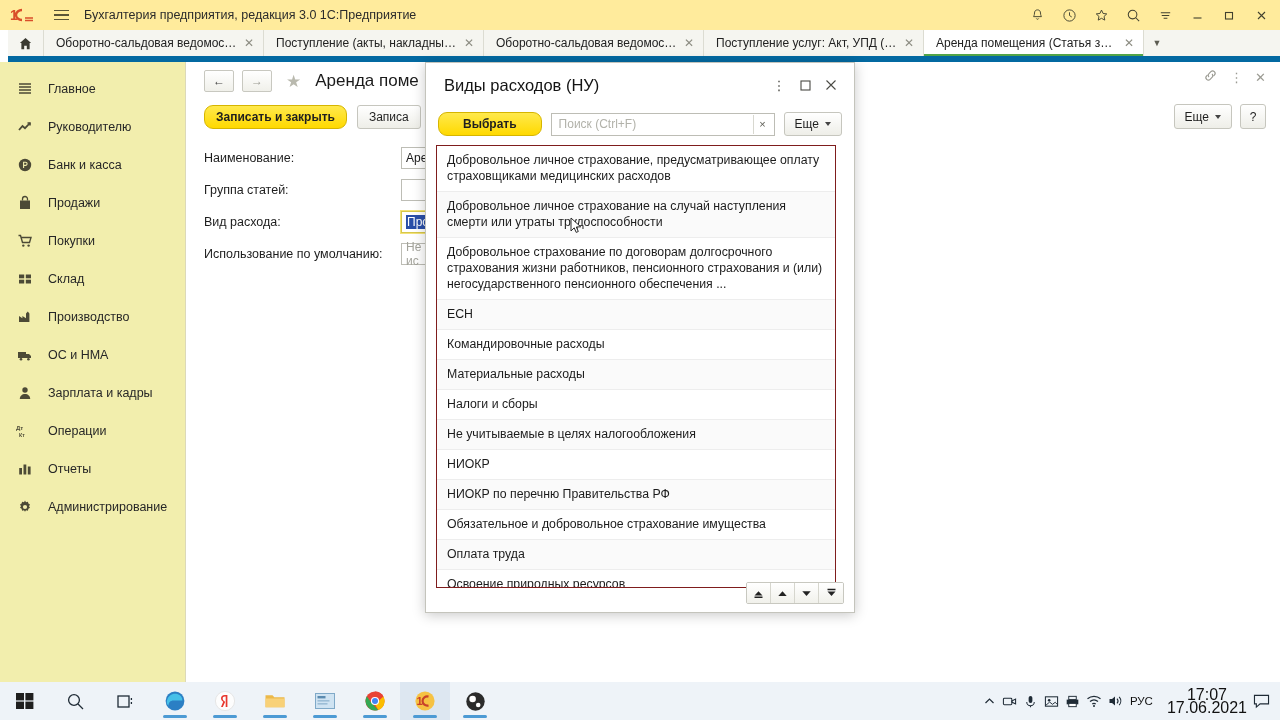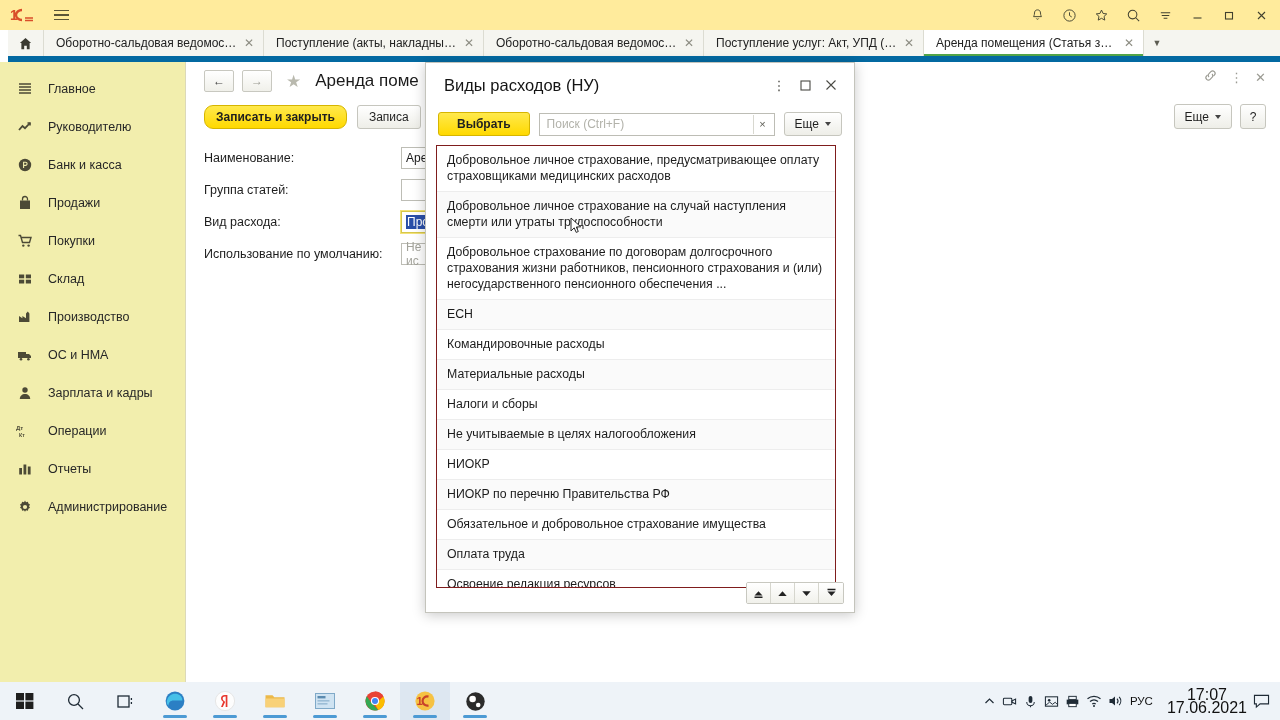--- a/index.html
+++ b/index.html
@@ -134,22 +134,22 @@
   .modal {
     position: absolute; left: 425px; top: 62px; width: 430px; height: 551px;
     background: #ffffff; border: 1px solid #c4c4bc;
     box-shadow: 0 2px 12px rgba(0,0,0,0.22);
   }
   .modal-title-row { height: 44px; display:flex; align-items:center; padding: 0 10px 0 18px; }
   .modal-title { font-size: 16.5px; color: #141414; flex: 1; }
   .mt-btn { width: 26px; height: 26px; display:flex; align-items:center; justify-content:center; color:#4a4a44; font-size: 13px; }
   .modal-tool-row { height: 34px; display:flex; align-items:center; padding: 0 12px 0 12px; gap: 9px; }
   .btn-select {
-    background: linear-gradient(#ffe94d,#ffd900); border: 1px solid #d6b500; border-radius: 3px;
-    font-size: 12px; font-weight: bold; color: #1f1f1f; padding: 4px 18px;
+    background: linear-gradient(#ffe94d,#ffd900); border: 1px solid #d6b500; border-radius: 9px;
+    font-size: 12px; font-weight: bold; color: #1f1f1f; padding: 4px 24px;
   }
   .search-wrap {
     flex: 1; height: 23px; border: 1px solid #bdbdb5; background: #fff;
     display:flex; align-items:center; padding: 0 2px 0 7px;
   }
   .search-ph { flex:1; font-size: 12px; color: #b2b2aa; }
   .search-x {
     width: 19px; height: 19px; display:flex; align-items:center; justify-content:center;
     border-left: 1px solid #d8d8d0; color: #5d5d55; font-size: 11px;
   }
@@ -204,20 +204,21 @@
           <text x="0" y="13" font-family="Liberation Sans" font-size="14" font-weight="bold" fill="#d94d2a">1</text>
           <path d="M12 3 A6 5 0 1 0 12 13" stroke="#d94d2a" stroke-width="2.4" fill="none"></path>
           <path d="M15 11 h8 M15 13.5 h8" stroke="#d94d2a" stroke-width="1.6"></path>
         </svg>
     </div>
     <div class="burger">
         <i></i>
         <i></i>
         <i></i>
       </div>
+    <div class="app-title">Бухгалтерия предприятия, редакция 3.0 1С:Предприятие</div>
     <div class="tb-right">
       <div class="tb-icon">
           <svg width="15" height="15" viewBox="0 0 16 16">
             <path d="M8 2c-2 0-3.2 1.4-3.2 3.3 0 2.6-1 3.4-1 3.9h8.4c0-.5-1-1.3-1-3.9C11.2 3.4 10 2 8 2z" fill="none" stroke="#41412f" stroke-width="1"></path>
             <path d="M6.8 11.2a1.3 1.3 0 0 0 2.4 0" fill="none" stroke="#41412f" stroke-width="1"></path>
           </svg>
         </div>
       <div class="tb-icon">
           <svg width="15" height="15" viewBox="0 0 16 16">
             <circle cx="8" cy="8" r="6" fill="none" stroke="#41412f" stroke-width="1"></circle>
@@ -491,21 +492,21 @@
       <div class="list-item">Добровольное страхование по договорам долгосрочного страхования жизни работников, пенсионного страхования и (или) негосударственного пенсионного обеспечения ...</div>
       <div class="list-item alt">ЕСН</div>
       <div class="list-item">Командировочные расходы</div>
       <div class="list-item alt">Материальные расходы</div>
       <div class="list-item">Налоги и сборы</div>
       <div class="list-item alt">Не учитываемые в целях налогообложения</div>
       <div class="list-item">НИОКР</div>
       <div class="list-item alt">НИОКР по перечню Правительства РФ</div>
       <div class="list-item">Обязательное и добровольное страхование имущества</div>
       <div class="list-item alt">Оплата труда</div>
-      <div class="list-item">Освоение редакция ресурсов</div>
+      <div class="list-item">Освоение природных ресурсов</div>
     </div>
 
     <div class="list-nav">
       <div class="ln-btn">
           <svg width="11" height="11" viewBox="0 0 11 11">
             <path d="M1.5 7.5L5.5 3.2l4 4.3z" fill="#222"></path>
             <path d="M1.5 9.2h8" stroke="#222" stroke-width="1.4"></path>
           </svg>
         </div>
       <div class="ln-btn">

